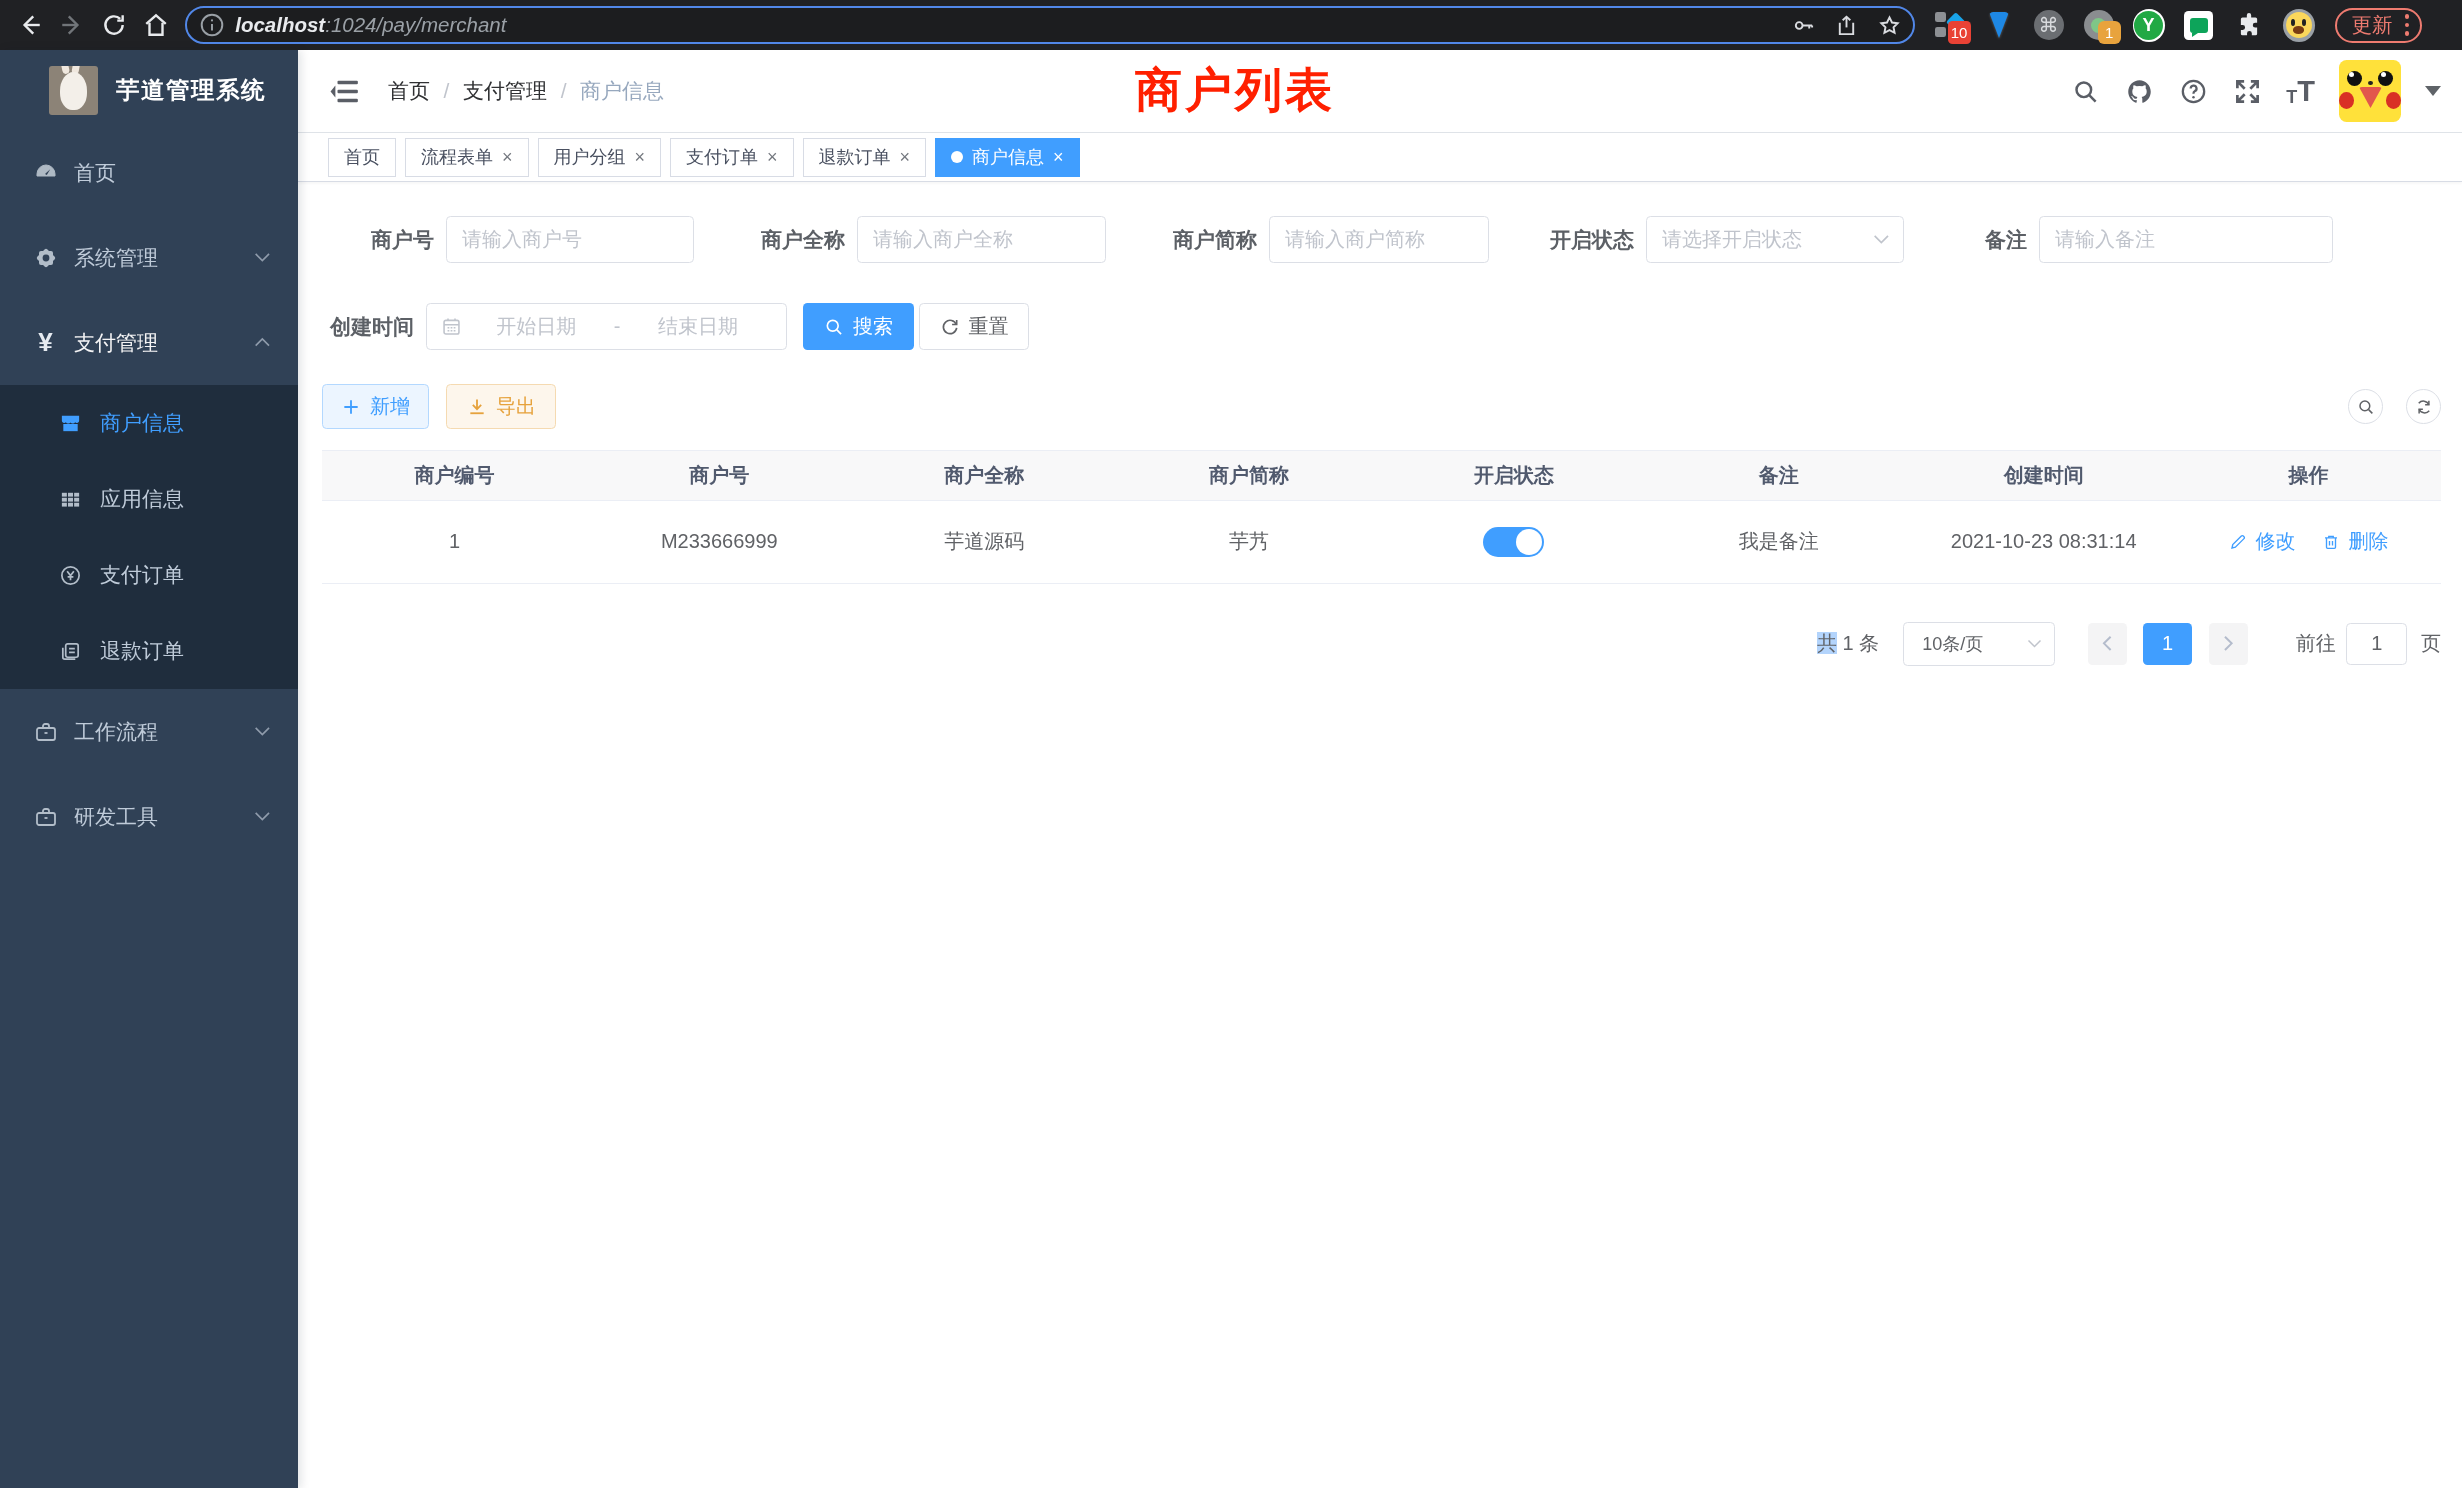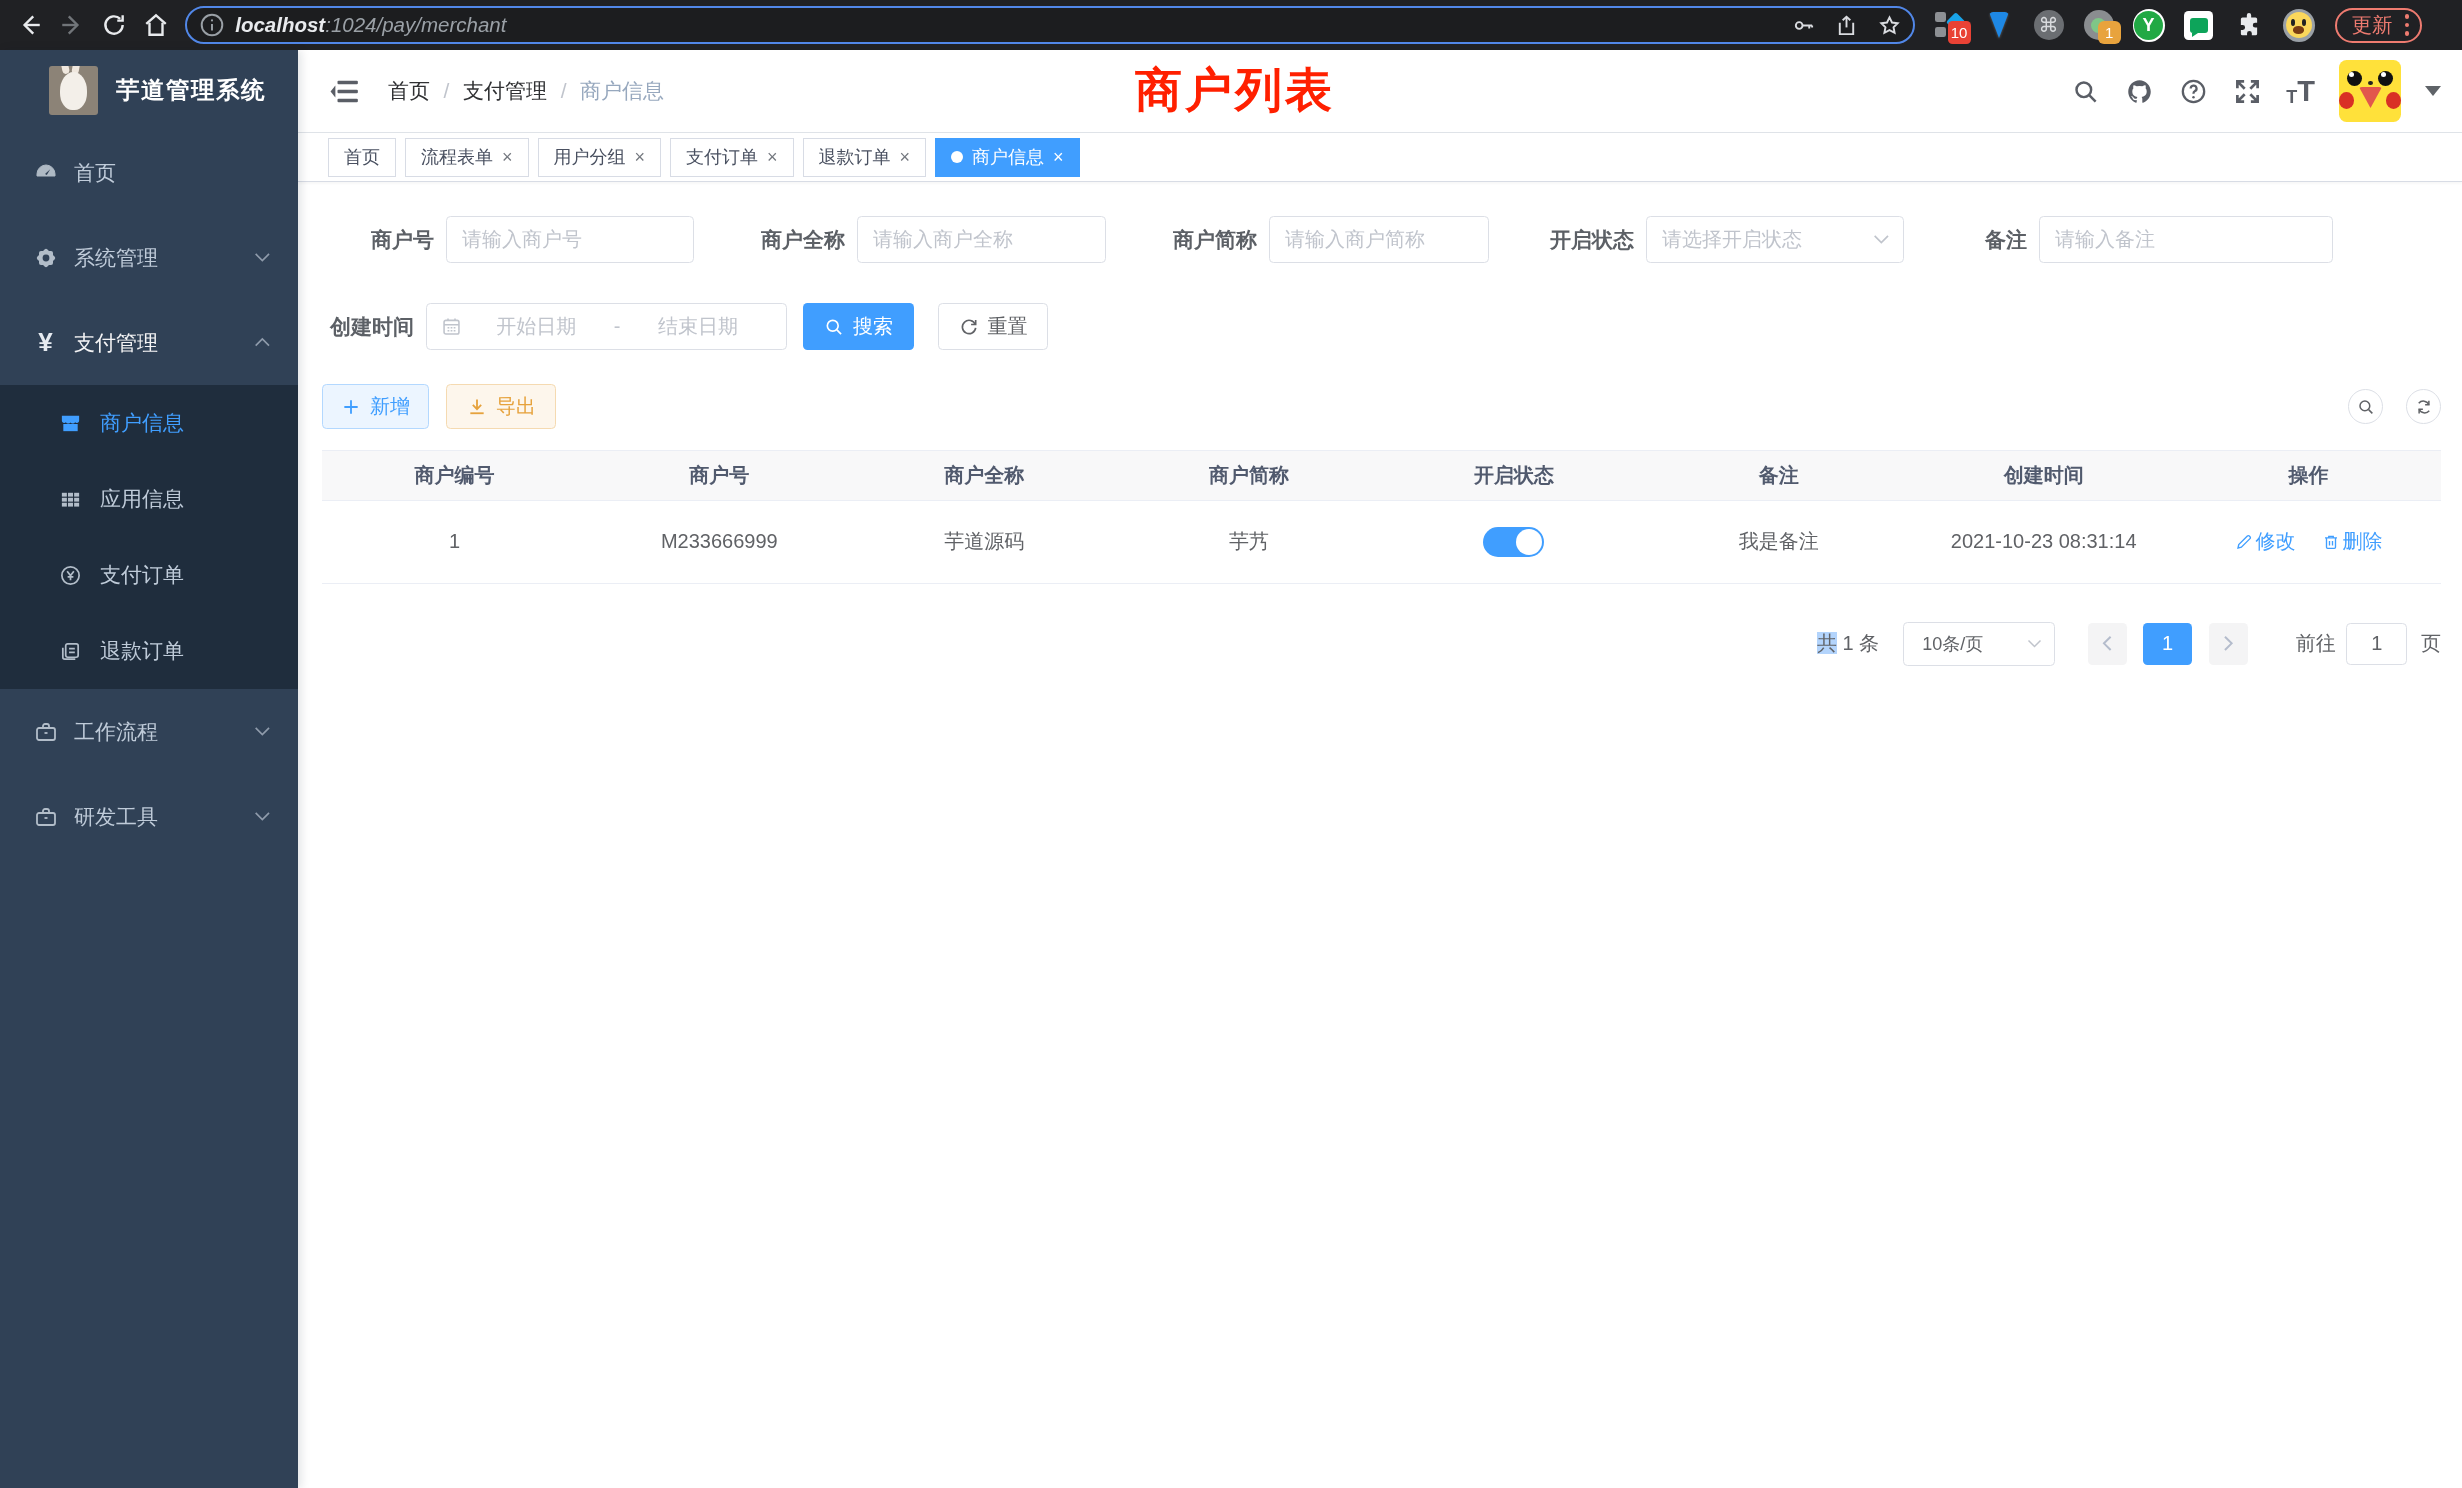--- a/index.html
+++ b/index.html
@@ -110,36 +110,36 @@
   .w-i1{width:248px} .w-i2{width:249px} .w-i3{width:220px} .w-i5{width:294px}
   .select-box { width:258px; height:47px; border:0.8px solid #dcdfe6; border-radius:4.5px; background:#fff; display:flex; align-items:center; padding:0 13.6px 0 15px; cursor:pointer; }
   .select-box .ph { flex:1; font-size:20px; color:#c0c4cc; }
   .daterange { width:361px; height:47px; border:0.8px solid #dcdfe6; border-radius:4.5px; background:#fff; display:flex; align-items:center; padding:0 13.6px; }
   .daterange .cal { color:#c0c4cc; display:flex; }
   .dr-input { flex:1; border:none; outline:none; text-align:center; font-size:20px; color:#606266; background:transparent; min-width:0; font-family:inherit; }
   .dr-input::placeholder { color:#c0c4cc; }
   .dr-sep { color:#c0c4cc; font-size:20px; padding:0 3px; }
   .btn { height:47px; border-radius:4.5px; display:flex; align-items:center; justify-content:center; gap:9px; font-size:20px; cursor:pointer; border:0.8px solid transparent; }
   .btn-search { width:111px; background:#409eff; color:#fff; margin-left:16px; }
-  .btn-reset { width:110px; background:#fff; color:#606266; border-color:#dcdfe6; margin-left:24px; }
+  .btn-reset { width:110px; background:#fff; color:#606266; border-color:#dcdfe6; margin-left:5px; }
   .toolbar-row { display:flex; align-items:center; margin-bottom:20.5px; }
   .btn-add { width:107px; height:45px; background:#ecf5ff; border-color:#b3d8ff; color:#409eff; }
   .btn-export { width:110px; height:45px; background:#fdf6ec; border-color:#f5dab1; color:#e6a23c; margin-left:17.4px; }
   .toolbar-right { margin-left:auto; display:flex; gap:23px; }
   .circle-btn { width:35px; height:35px; border-radius:50%; border:0.8px solid #dcdfe6; background:#fff; color:#606266; display:flex; align-items:center; justify-content:center; cursor:pointer; }
 
   
   .table { width:100%; border-top:0.8px solid #ebeef5; }
   .t-head { display:flex; height:50px; background:#f8f8f9; border-bottom:0.8px solid #ebeef5; }
   .t-row { display:flex; height:83px; border-bottom:0.8px solid #ebeef5; background:#fff; align-items:center; }
   .t-cell { width:12.5%; display:flex; align-items:center; justify-content:center; font-size:20px; color:#606266; }
   .t-head .t-cell { font-weight:700; color:#515a6e; }
   .switch { width:61px; height:30px; border-radius:15px; background:#409eff; position:relative; cursor:pointer; }
   .switch .knob { position:absolute; top:2.3px; right:2.3px; width:26px; height:26px; border-radius:50%; background:#fff; }
-  .op-link { display:flex; align-items:center; gap:3px; color:#409eff; font-size:20px; cursor:pointer; }
+  .op-link { display:flex; align-items:center; gap:9px; color:#409eff; font-size:20px; cursor:pointer; }
   .op-gap { width:26px; }
 
   
   .pagination { margin-top:38px; display:flex; align-items:center; justify-content:flex-end; font-size:20px; color:#606266; }
   .total-hl { background:#b3d4fc; }
   .psize { margin-left:24px; width:152px; height:44px; border:0.8px solid #dcdfe6; border-radius:4.5px; display:flex; align-items:center; padding:0 12px 0 18px; cursor:pointer; }
   .psize span { flex:1; font-size:18px; color:#606266; }
   .pg-btn { width:39px; height:42px; border-radius:4.5px; background:#f4f4f5; color:#b4bccc; display:flex; align-items:center; justify-content:center; cursor:pointer; }
   .pg-prev { margin-left:33px; }
   .pg-num { margin-left:16px; min-width:49px; height:42px; border-radius:4.5px; background:#409eff; color:#fff; display:flex; align-items:center; justify-content:center; font-size:20px; cursor:pointer; }

